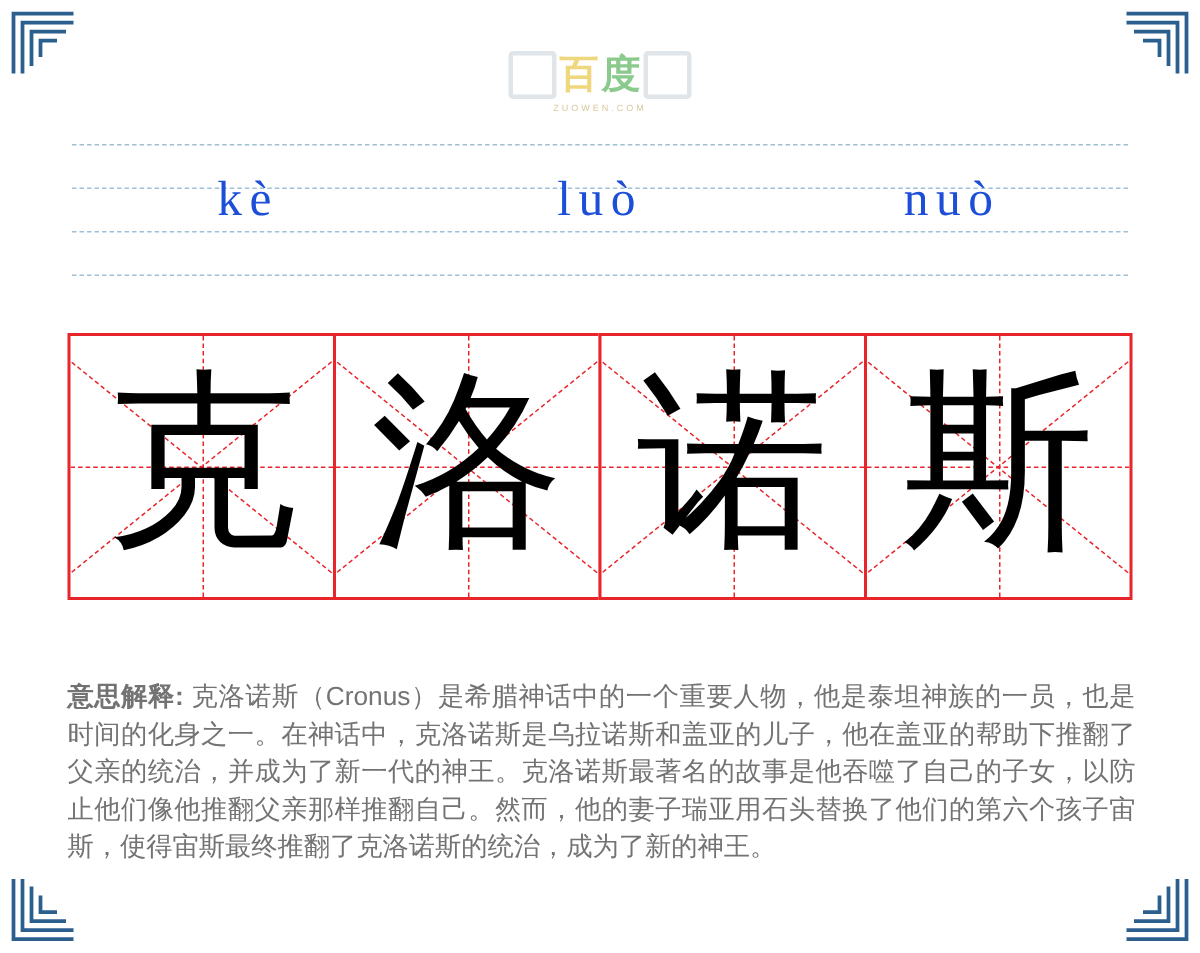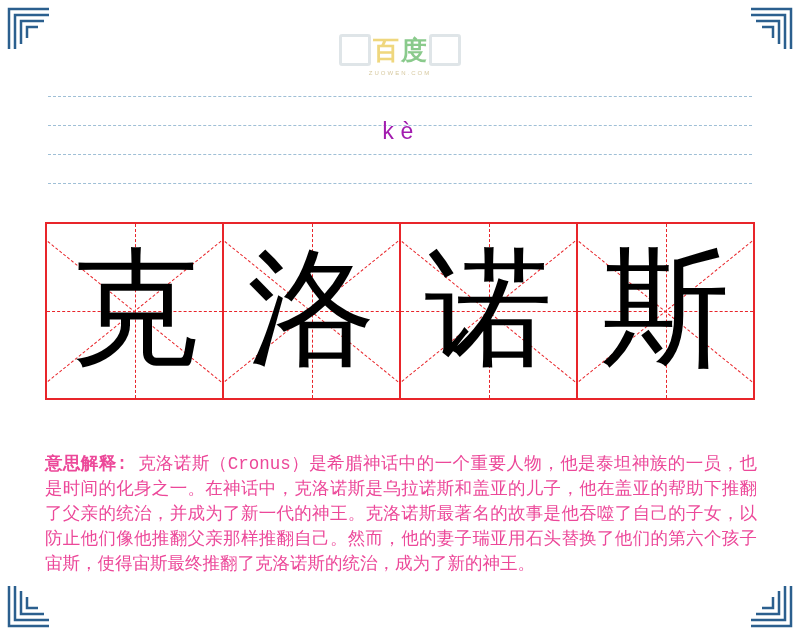--- a/index.html
+++ b/index.html
@@ -100,23 +100,23 @@
     position: absolute;
     left: 0; right: 0;
     top: 0; height: 88px;
     display: flex;
   }
   .pinyin-cell {
     flex: 1 1 0;
     display: flex;
     align-items: center;
     justify-content: center;
-    font-family: Liberation Mono, monospace;
-    font-size: 23px;
-    color: #a21caf;
+    font-family: Liberation Serif, serif;
+    font-size: 33px;
+    color: #1d4ed8;
     letter-spacing: 5px;
     padding-bottom: 14px;
     box-sizing: border-box;
   }
 
   
   .char-grid {
     position: absolute;
     left: 45px;
     top: 222px;
@@ -175,24 +175,24 @@
     padding-bottom: 6px;
     box-sizing: border-box;
   }
 
   
   .explain {
     position: absolute;
     left: 45px;
     top: 452px;
     width: 712px;
-    font-family: Liberation Mono, monospace;
+    font-family: Liberation Sans, sans-serif;
     font-size: 17.5px;
     line-height: 25px;
-    color: #ec4899;
+    color: #737373;
     text-align: justify;
   }
   .explain .label {
     font-weight: bold;
   }
 </style>
 </head>
 <body>
 
 <div class="page">
@@ -248,20 +248,22 @@
     <div class="wm-sub">ZUOWEN.COM</div>
   </div>
 
   <div class="pinyin-band">
     <div class="pinyin-line dashed l1"></div>
     <div class="pinyin-line dashed l2"></div>
     <div class="pinyin-line dashed l3"></div>
     <div class="pinyin-line dashed l4"></div>
     <div class="pinyin-row">
       <div class="pinyin-cell">kè</div>
+      <div class="pinyin-cell">luò</div>
+      <div class="pinyin-cell">nuò</div>
     </div>
   </div>
 
   <div class="char-grid">
     <div class="char-cell">
       <div class="guide d1"></div>
       <div class="guide d2"></div>
       <div class="guide h"></div>
       <div class="guide v"></div>
       <div class="char-glyph">克</div>

